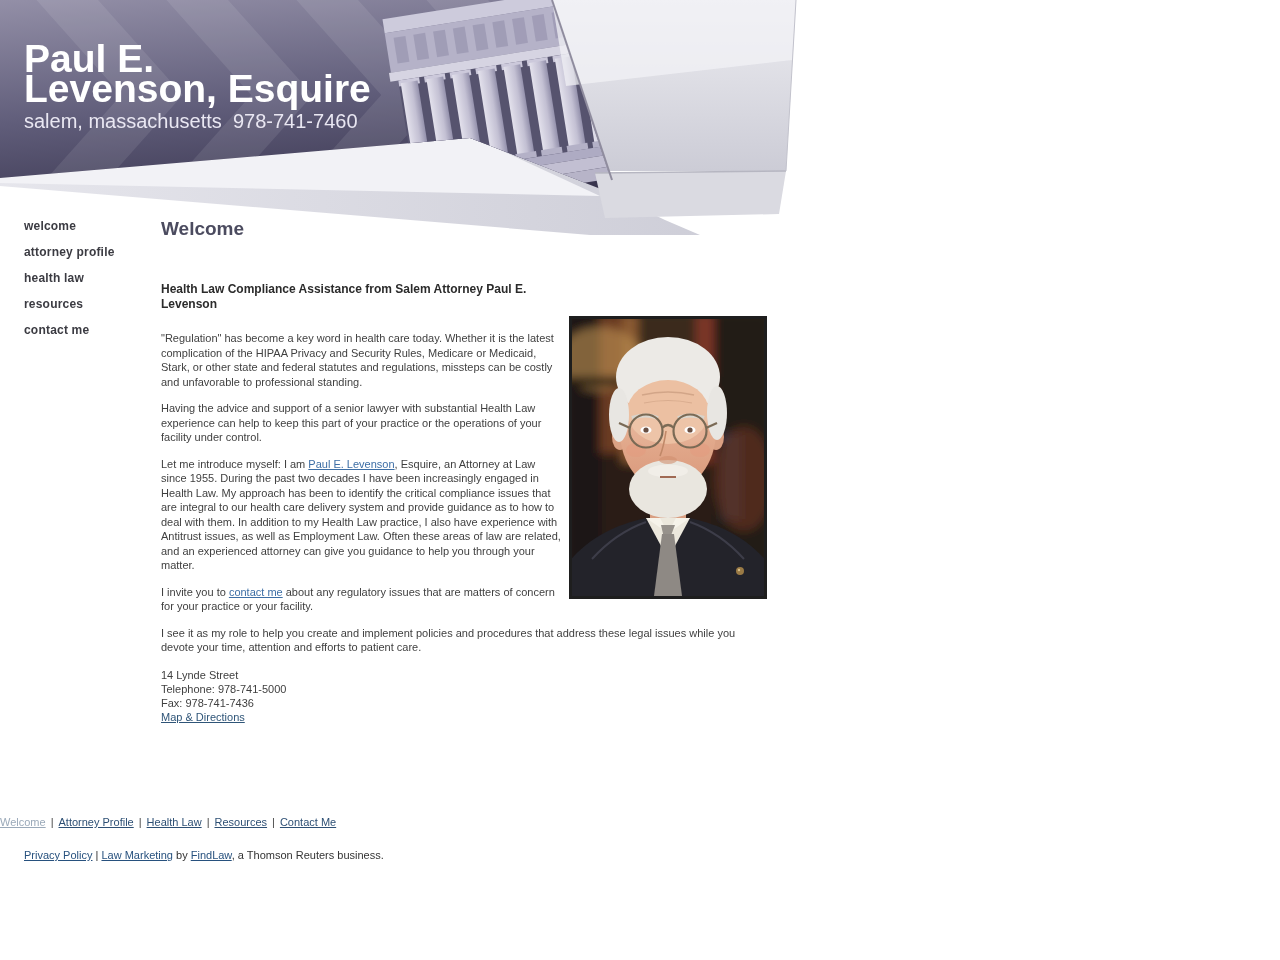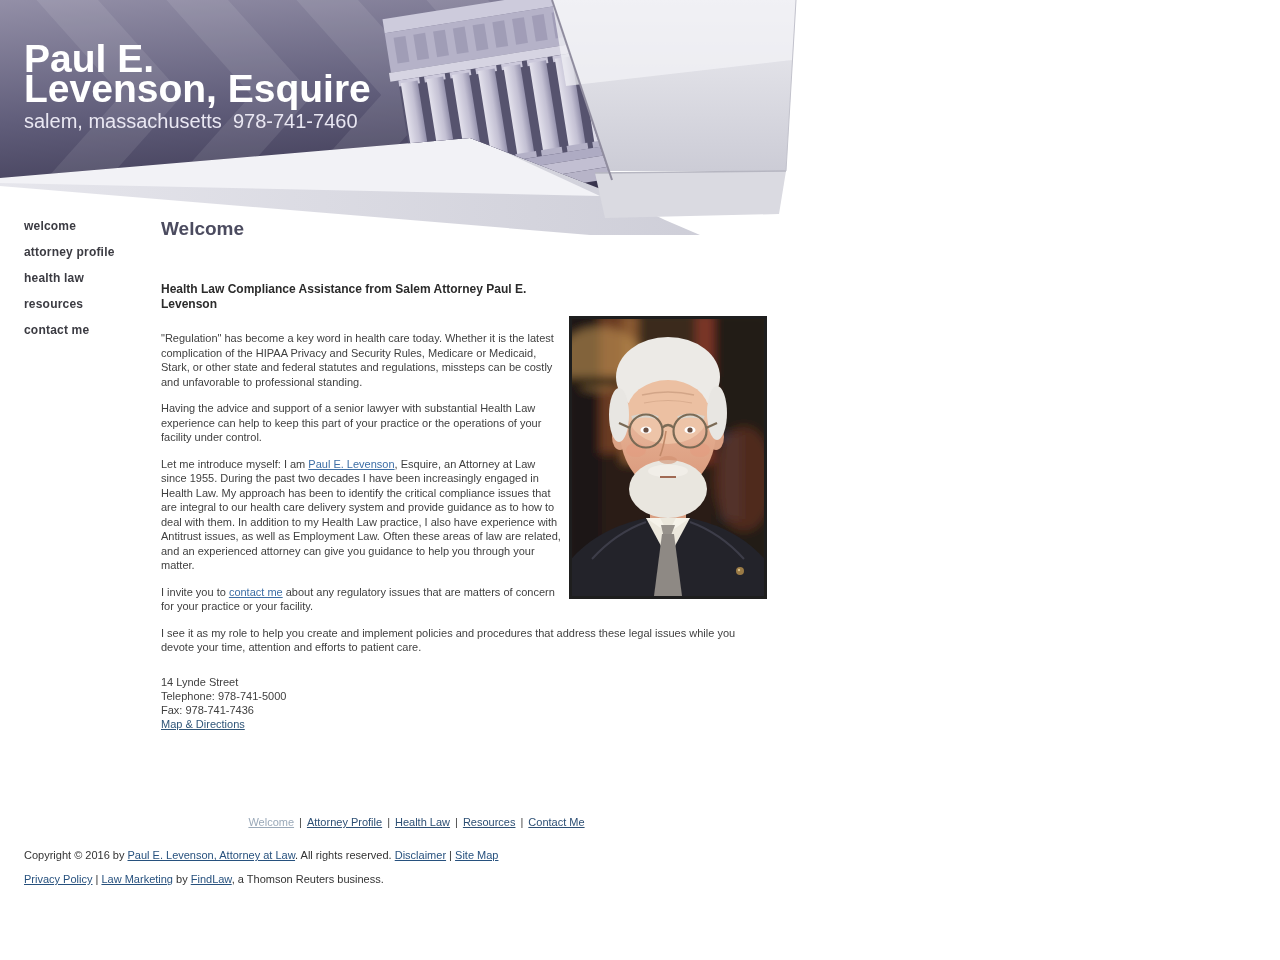--- a/index.html
+++ b/index.html
@@ -22,25 +22,25 @@
 
   
   .main { position:absolute; left:161px; top:218px; width:606px; }
   .main h1 { margin:0; font-size:19px; line-height:22px; font-weight:bold; color:#4b4b5f; }
   .portrait { float:right; width:198px; height:283px; border:3px solid #1e1e1e; margin:34px 0 12px 6px; background:#2b1c12; }
   .intro { margin:42px 0 0 0; font-size:12px; line-height:15px; font-weight:bold; color:#2b2b2b; }
   p.body { margin:12px 0 0 0; font-size:11px; line-height:14.5px; color:#3f3f3f; }
   p.first { margin-top:19px; }
   .lnk { color:#3d6ea5; text-decoration:underline; cursor:pointer; }
   .sig { margin:33px 0 0 0; font-size:11px; font-weight:bold; color:#2b2b2b; }
-  .addr { margin-top:20px; font-size:11px; line-height:14px; color:#3f3f3f; }
+  .addr { margin-top:13px; font-size:11px; line-height:14px; color:#3f3f3f; }
   .addr .maplink { color:#2f5578; }
 
   
-  .footer-nav { position:absolute; left:0; top:816px; width:790px; text-align:center; font-size:11px; color:#444;padding-left:43px; }
+  .footer-nav { position:absolute; left:0; top:816px; width:790px; text-align:left; font-size:11px; color:#444; }
   .footer-nav a { color:#2d4f74; text-decoration:underline; cursor:pointer; }
   .footer-nav a.current { color:#9aa9b9; }
   .fsep { margin:0 5px; color:#444; }
 
   .copyright { position:absolute; left:24px; top:849px; font-size:11px; color:#333; }
   .copyright p { margin:0 0 11px 0; line-height:13px; }
   .copyright a { color:#27517e; text-decoration:underline; cursor:pointer; }
 </style>
 </head>
 <body>
@@ -277,17 +277,16 @@
         <div><a class="lnk maplink">Map &amp; Directions</a></div>
       </div>
     </div>
   </div>
 
   <div class="footer-nav">
     <a class="current">Welcome</a><span class="fsep">|</span><a>Attorney Profile</a><span class="fsep">|</span><a>Health Law</a><span class="fsep">|</span><a>Resources</a><span class="fsep">|</span><a>Contact Me</a>
   </div>
 
   <div class="copyright">
-    <p><span>Copyright © 2016 by </span><a>Paul E. Levenson, Attorney at Law</a><span>. All rights reserved. </span><a>Disclaimer</a><span> | </span><a>Site Map</a></p>
     <p><a>Privacy Policy</a><span> | </span><a>Law Marketing</a><span> by </span><a>FindLaw</a><span>, a Thomson Reuters business.</span></p>
   </div>
 
 </div>
 
 </body></html>

